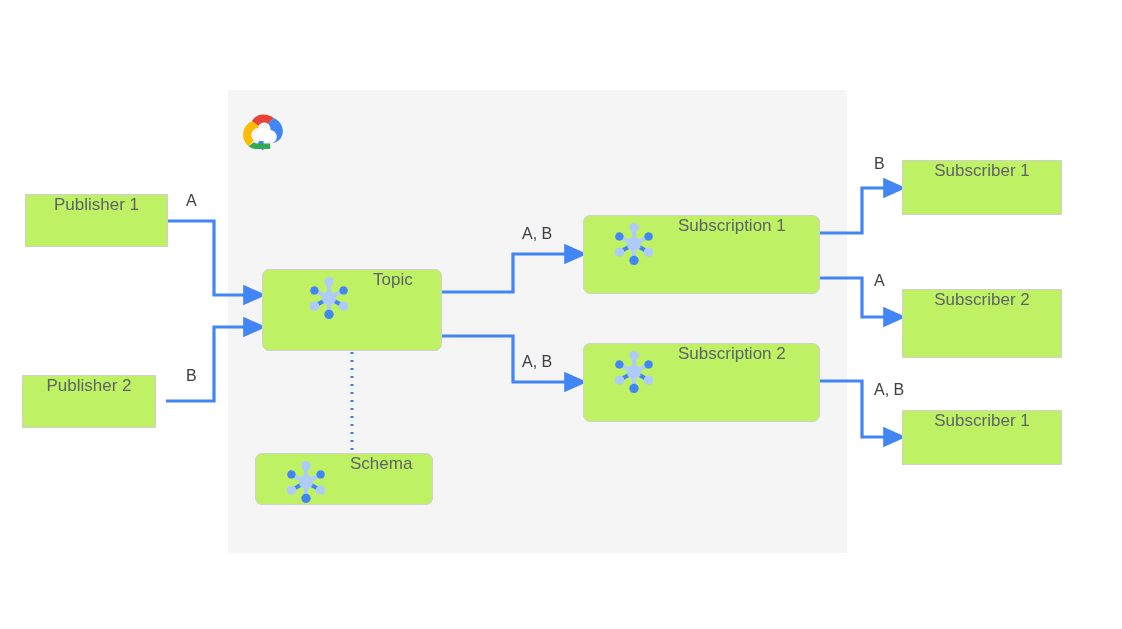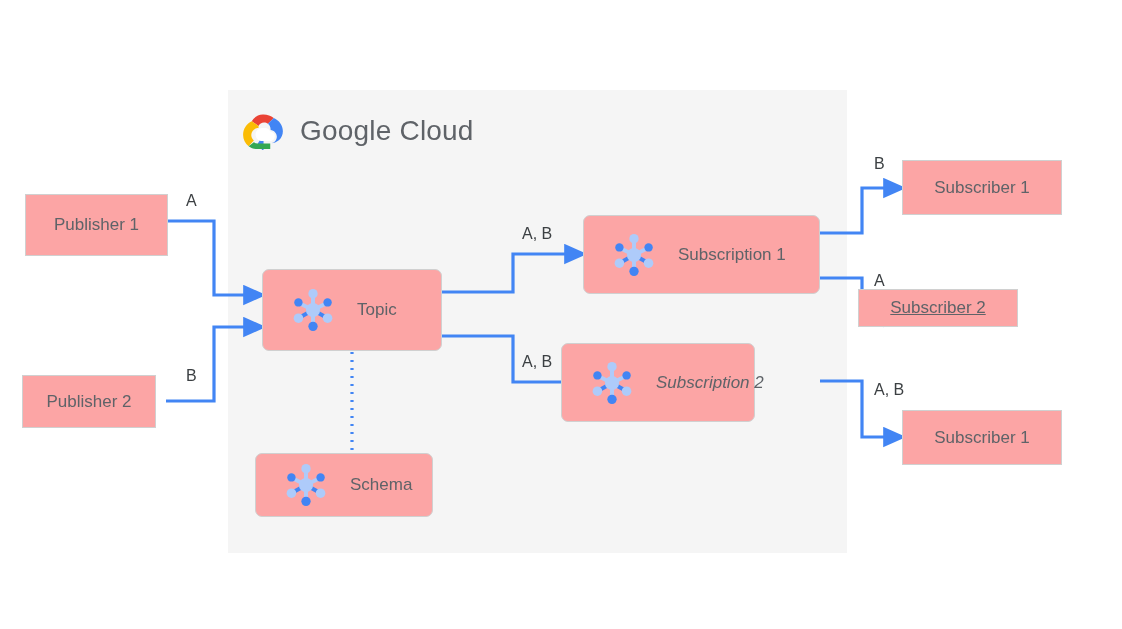--- a/index.html
+++ b/index.html
@@ -49,23 +49,23 @@
     letter-spacing: 0.2px;
     white-space: nowrap;
   }
   .gcp-logo-text .g-bold { font-weight: 400; color: #5f6368; }
   .gcp-logo-text .g-light { font-weight: 300; color: #5f6368; }
 
   .node {
     position: absolute;
     box-sizing: border-box;
     border: 1px solid #d0d0d0;
-    background: #fca5a5;
+    background: #bef264;
     display: flex;
-    align-items: center;
+    align-items: flex-start;
     justify-content: center;
     color: #5f6368;
     font-size: 17px;
   }
   .node.with-icon {
     justify-content: flex-start;
     border-radius: 7px;
   }
   .node-icon {
     flex: none;
@@ -135,35 +135,31 @@
              L12.9 30.3 C11.2 28.9 10.1 26.8 10.1 24.4 C10.1 20.2 13.5 16.8 17.7 16.8
              C17.8 16.8 17.9 16.8 18.0 16.8 L18.0 14.6 Z" fill="#fbbc05"></path>
 
     <path d="M7.2 36.5 C9.9 38.5 13.3 39.7 17.0 39.7 L30.8 39.7 L30.8 33.5
              L17.0 33.5 C15.5 33.5 14.1 33.1 12.9 32.4 Z" fill="#34a853"></path>
 
     <path d="M22.0 16.6 C18.0 16.6 14.8 19.8 14.8 23.8 C14.8 27.8 18.0 31.0 22.0 31.0
              L30.6 31.0 C33.5 31.0 35.8 28.7 35.8 25.8 C35.8 23.0 33.6 20.7 30.8 20.6
              C30.0 18.2 27.7 16.6 25.1 16.6 Z" fill="#ffffff"></path>
   </svg>
-  <div class="gcp-logo-text">
-    <span class="g-bold">Google</span>
-    <span class="g-light">Cloud</span>
-  </div>
-</div>
-
-<div class="node" style="left:25px; top:194px; width:143px; height:62px;">
+</div>
+
+<div class="node" style="left:25px; top:194px; width:143px; height:53px;">
   <span class="node-label">Publisher 1</span>
 </div>
 
 <div class="node" style="left:22px; top:375px; width:134px; height:53px;">
   <span class="node-label">Publisher 2</span>
 </div>
 
-<div class="node with-icon" style="left:262px; top:269px; width:180px; height:82px;">
+<div class="node with-icon" style="left:262px; top:269px; width:180px; height:82px;padding-left:16px;">
   <svg class="node-icon" viewBox="0 0 48 48" xmlns="http://www.w3.org/2000/svg">
     <g stroke="#aecbfa" stroke-width="3.4" stroke-linecap="round">
       <line x1="24" y1="24" x2="24" y2="11"></line>
       <line x1="24" y1="24" x2="24" y2="37"></line>
       <line x1="24" y1="24" x2="12" y2="18"></line>
       <line x1="24" y1="24" x2="36" y2="18"></line>
     </g>
     <g stroke="#4285f4" stroke-width="3.4" stroke-linecap="round">
       <line x1="24" y1="24" x2="12.5" y2="30.5"></line>
       <line x1="24" y1="24" x2="35.5" y2="30.5"></line>
@@ -172,21 +168,21 @@
     <circle cx="24" cy="10" r="4.0" fill="#aecbfa"></circle>
     <circle cx="11.5" cy="17.5" r="3.6" fill="#4285f4"></circle>
     <circle cx="36.5" cy="17.5" r="3.6" fill="#4285f4"></circle>
     <circle cx="11.5" cy="31.0" r="4.1" fill="#aecbfa"></circle>
     <circle cx="36.5" cy="31.0" r="4.1" fill="#aecbfa"></circle>
     <circle cx="24" cy="38" r="4.0" fill="#4285f4"></circle>
   </svg>
   <span class="node-label">Topic</span>
 </div>
 
-<div class="node with-icon" style="left:255px; top:453px; width:178px; height:64px;">
+<div class="node with-icon" style="left:255px; top:453px; width:178px; height:52px;">
   <svg class="node-icon" viewBox="0 0 48 48" xmlns="http://www.w3.org/2000/svg">
     <g stroke="#aecbfa" stroke-width="3.4" stroke-linecap="round">
       <line x1="24" y1="24" x2="24" y2="11"></line>
       <line x1="24" y1="24" x2="24" y2="37"></line>
       <line x1="24" y1="24" x2="12" y2="18"></line>
       <line x1="24" y1="24" x2="36" y2="18"></line>
     </g>
     <g stroke="#4285f4" stroke-width="3.4" stroke-linecap="round">
       <line x1="24" y1="24" x2="12.5" y2="30.5"></line>
       <line x1="24" y1="24" x2="35.5" y2="30.5"></line>
@@ -218,21 +214,21 @@
     <circle cx="24" cy="10" r="4.0" fill="#aecbfa"></circle>
     <circle cx="11.5" cy="17.5" r="3.6" fill="#4285f4"></circle>
     <circle cx="36.5" cy="17.5" r="3.6" fill="#4285f4"></circle>
     <circle cx="11.5" cy="31.0" r="4.1" fill="#aecbfa"></circle>
     <circle cx="36.5" cy="31.0" r="4.1" fill="#aecbfa"></circle>
     <circle cx="24" cy="38" r="4.0" fill="#4285f4"></circle>
   </svg>
   <span class="node-label">Subscription 1</span>
 </div>
 
-<div class="node with-icon" style="left:561px; top:343px; width:194px; height:79px;font-style:italic;">
+<div class="node with-icon" style="left:583px; top:343px; width:237px; height:79px;">
   <svg class="node-icon" viewBox="0 0 48 48" xmlns="http://www.w3.org/2000/svg">
     <g stroke="#aecbfa" stroke-width="3.4" stroke-linecap="round">
       <line x1="24" y1="24" x2="24" y2="11"></line>
       <line x1="24" y1="24" x2="24" y2="37"></line>
       <line x1="24" y1="24" x2="12" y2="18"></line>
       <line x1="24" y1="24" x2="36" y2="18"></line>
     </g>
     <g stroke="#4285f4" stroke-width="3.4" stroke-linecap="round">
       <line x1="24" y1="24" x2="12.5" y2="30.5"></line>
       <line x1="24" y1="24" x2="35.5" y2="30.5"></line>
@@ -245,21 +241,21 @@
     <circle cx="36.5" cy="31.0" r="4.1" fill="#aecbfa"></circle>
     <circle cx="24" cy="38" r="4.0" fill="#4285f4"></circle>
   </svg>
   <span class="node-label">Subscription 2</span>
 </div>
 
 <div class="node" style="left:902px; top:160px; width:160px; height:55px;">
   <span class="node-label">Subscriber 1</span>
 </div>
 
-<div class="node" style="left:858px; top:289px; width:160px; height:38px;text-decoration:underline;">
+<div class="node" style="left:902px; top:289px; width:160px; height:69px;">
   <span class="node-label">Subscriber 2</span>
 </div>
 
 <div class="node" style="left:902px; top:410px; width:160px; height:55px;">
   <span class="node-label">Subscriber 1</span>
 </div>
 
 <div class="edge-label" style="left:186px; top:192px;">A</div>
 <div class="edge-label" style="left:186px; top:367px;">B</div>
 <div class="edge-label" style="left:522px; top:225px;">A, B</div>

